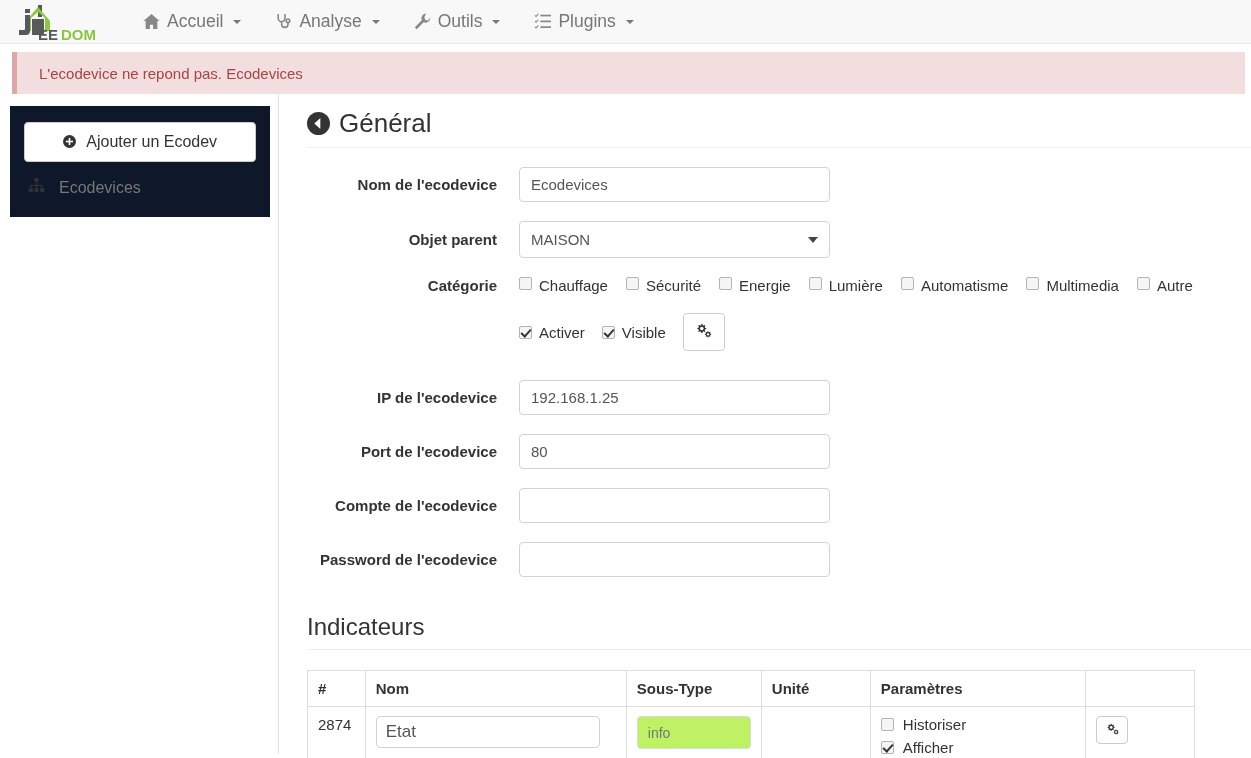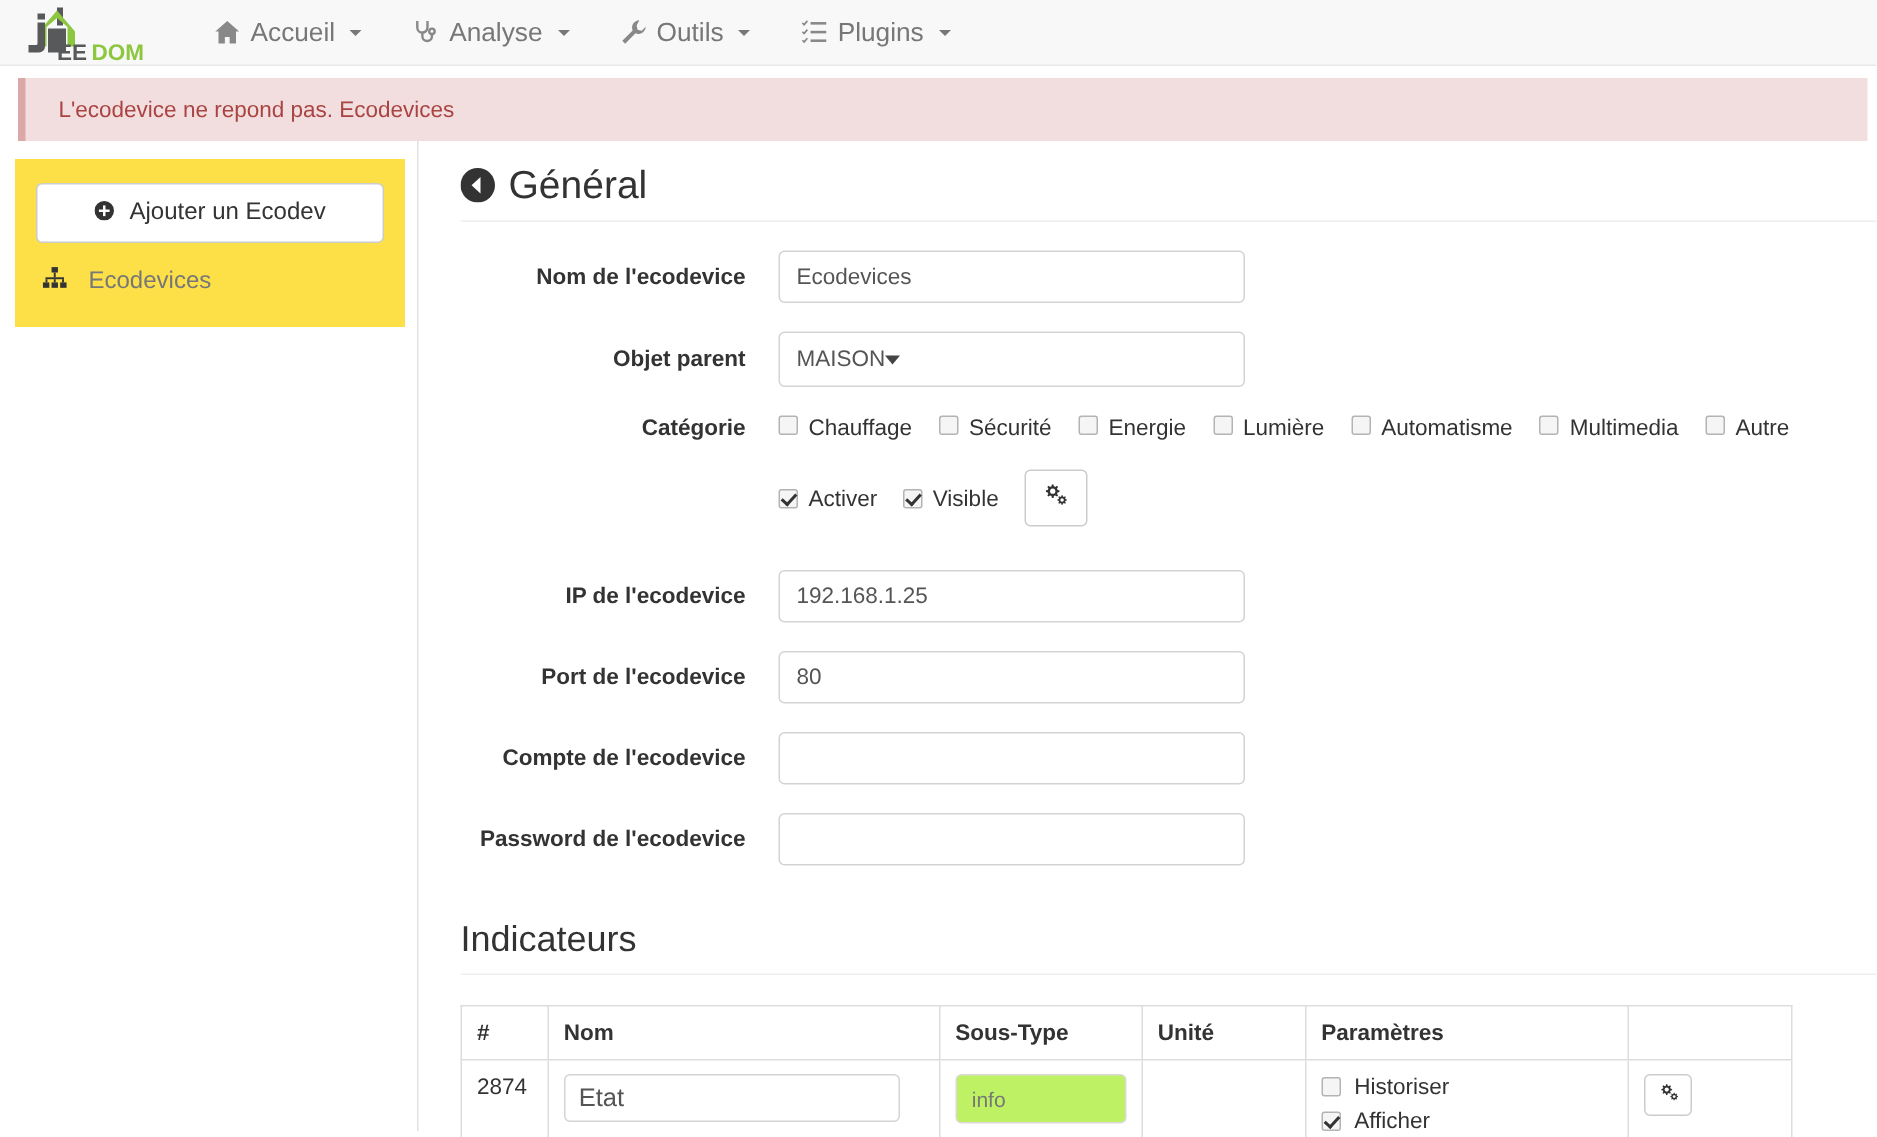--- a/index.html
+++ b/index.html
@@ -74,21 +74,21 @@
   
   .page {
     display: flex;
     align-items: flex-start;
     height: 660px;
   }
   .sidebar {
     width: 260px;
     flex: 0 0 260px;
     margin: 12px 0 0 10px;
-    background: #fde047;
+    background: #0f172a;
     padding: 16px 14px 16px 14px;
     border-right: 0;
     align-self: flex-start;
   }
   .sidebar-divider {
     width: 1px;
     background: #e2e2e2;
     height: 660px;
     flex: 0 0 1px;
     margin-left: 8px;
@@ -169,21 +169,21 @@
     width: 311px;
     height: 37px;
     border: 1px solid #d3d3d3;
     border-radius: 4px;
     padding: 7px 11px;
     font-size: 15px;
     color: #555555;
     background: #ffffff;
     display: flex;
     align-items: center;
-    justify-content: flex-start;
+    justify-content: space-between;
     cursor: pointer;
   }
   .sel-caret {
     width: 0; height: 0;
     border-left: 5px solid transparent;
     border-right: 5px solid transparent;
     border-top: 6px solid #444444;
   }
   .cat-list { display: flex; align-items: center; gap: 0; }
   .cat-item {

